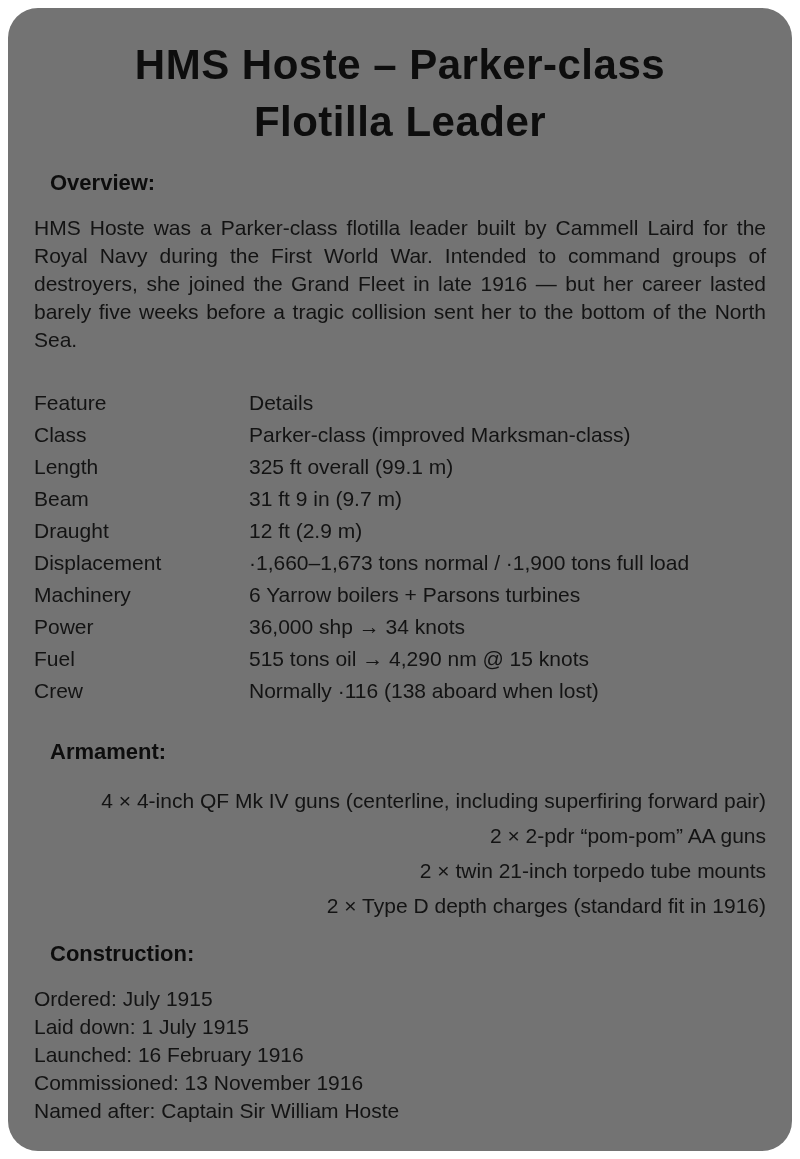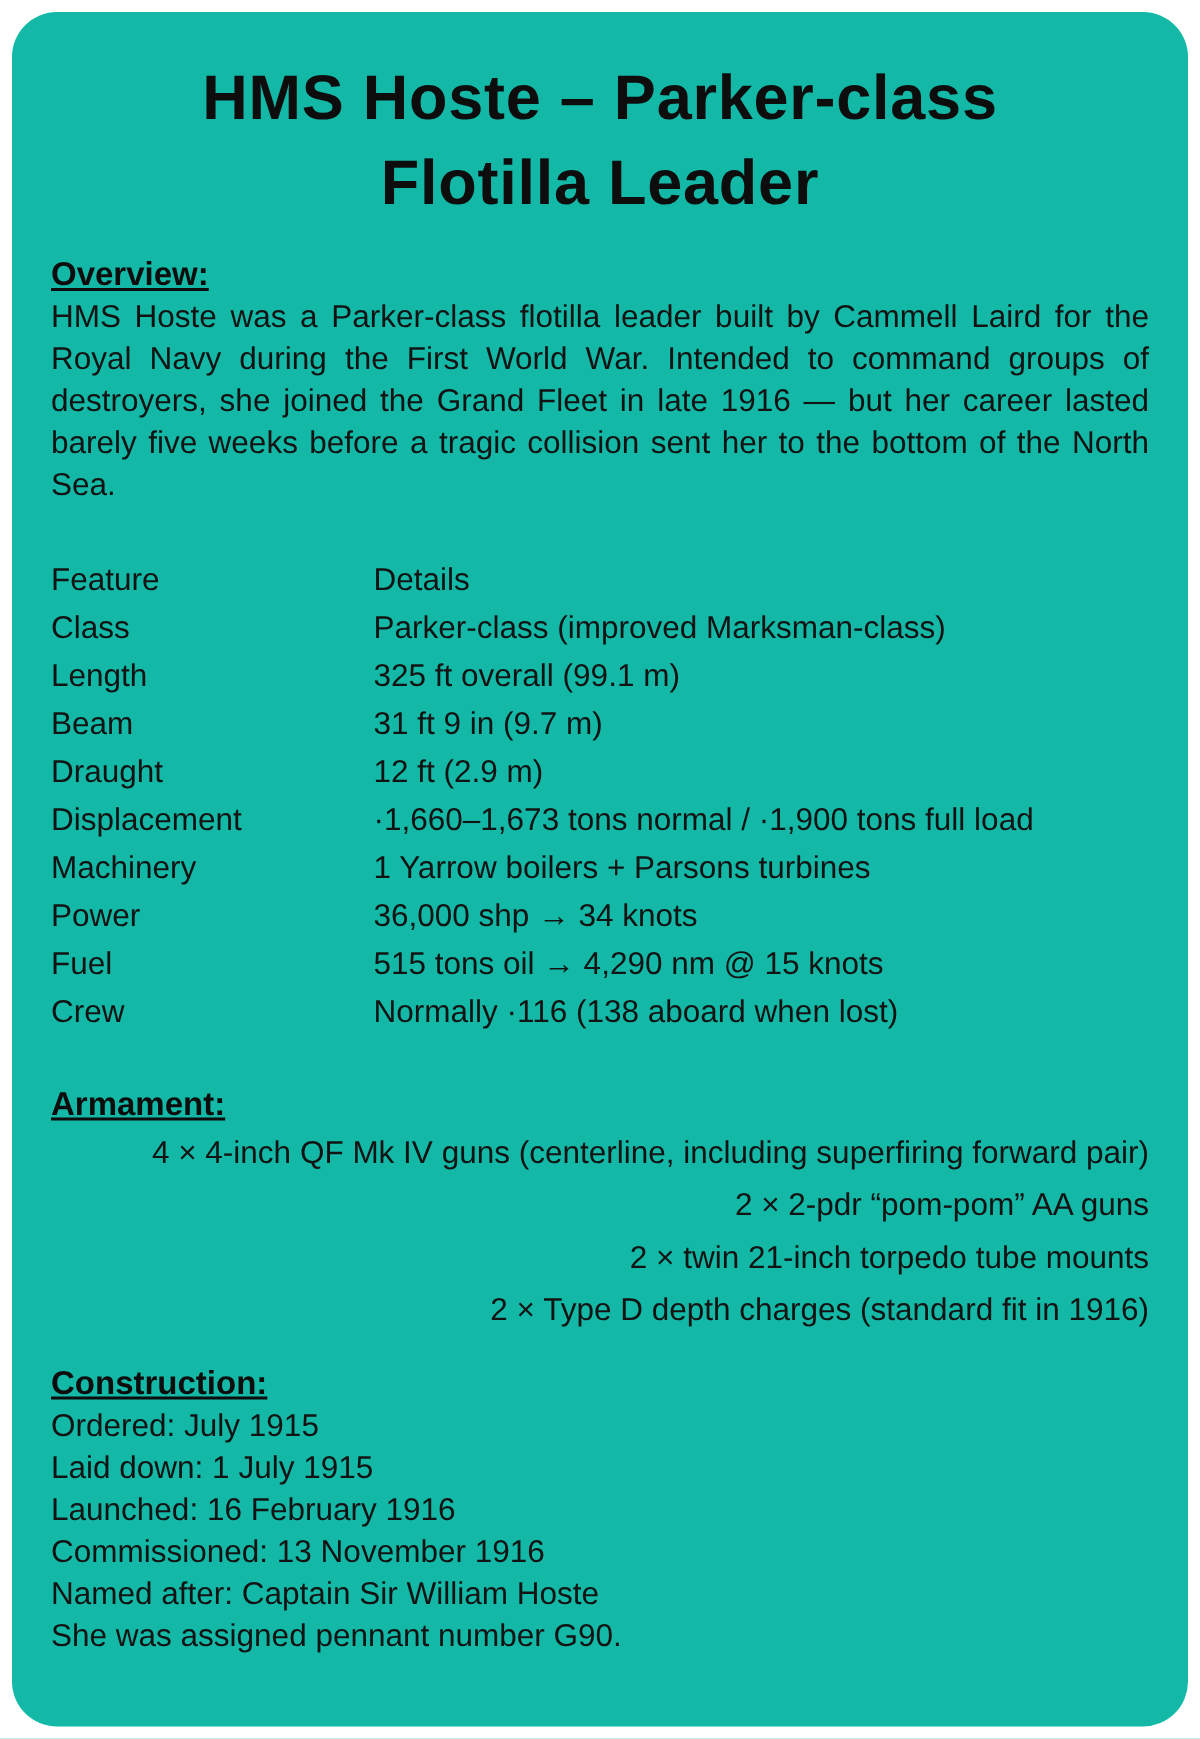--- a/index.html
+++ b/index.html
@@ -26,26 +26,25 @@
     margin: 2px 0 0 0;
     text-align: center;
     font-size: 42px;
     line-height: 57px;
     font-weight: 700;
     letter-spacing: 0.5px;
     color: #0d0d0d;
   }
   .title span { display: block; }
   .section-heading {
-    margin: 0;
+    margin: 16px;
     font-size: 22px;
     line-height: 30px;
     font-weight: 700;
     color: #0d0d0d;
-    text-decoration: underline;
   }
   .sec-overview { margin-top: 18px; }
   .overview-body {
     margin: 0;
     text-align: justify;
   }
   .sec-specs { margin-top: 33px; }
   .spec-table {
     display: grid;
     grid-template-columns: 215px 1fr;
@@ -59,21 +58,21 @@
     list-style: none;
     line-height: 35px;
     text-align: right;
   }
   .sec-construction { margin-top: 16px; }
   .construction-lines { line-height: 28px; }
 </style>
 </head>
 <body style="background: rgb(255, 255, 255);">
 
-<div class="card" style="background: #14b8a6; color: rgb(19, 19, 19);">
+<div class="card" style="background: #737373; color: rgb(19, 19, 19);">
 
   <h1 class="title">
     <span>HMS Hoste – Parker-class</span>
     <span>Flotilla Leader</span>
   </h1>
 
   <section class="sec-overview">
     <h2 class="section-heading">Overview:</h2>
     <p class="overview-body">HMS Hoste was a Parker-class flotilla leader built by Cammell Laird for the Royal Navy during the First World War. Intended to command groups of destroyers, she joined the Grand Fleet in late 1916 — but her career lasted barely five weeks before a tragic collision sent her to the bottom of the North Sea.</p>
   </section>
@@ -92,21 +91,21 @@
         <div class="spec-cell">Beam</div>
         <div class="spec-cell">31 ft 9 in (9.7 m)</div>
 
         <div class="spec-cell">Draught</div>
         <div class="spec-cell">12 ft (2.9 m)</div>
 
         <div class="spec-cell">Displacement</div>
         <div class="spec-cell">·1,660–1,673 tons normal / ·1,900 tons full load</div>
 
         <div class="spec-cell">Machinery</div>
-        <div class="spec-cell">1 Yarrow boilers + Parsons turbines</div>
+        <div class="spec-cell">6 Yarrow boilers + Parsons turbines</div>
 
         <div class="spec-cell">Power</div>
         <div class="spec-cell">36,000 shp → 34 knots</div>
 
         <div class="spec-cell">Fuel</div>
         <div class="spec-cell">515 tons oil → 4,290 nm @ 15 knots</div>
 
         <div class="spec-cell">Crew</div>
         <div class="spec-cell">Normally ·116 (138 aboard when lost)</div>
       </div>
@@ -133,17 +132,16 @@
         <div>Ordered: July 1915</div>
 
         <div>Laid down: 1 July 1915</div>
 
         <div>Launched: 16 February 1916</div>
 
         <div>Commissioned: 13 November 1916</div>
 
         <div>Named after: Captain Sir William Hoste</div>
 
-        <div>She was assigned pennant number G90.</div>
       </div>
   </section>
 
 </div>
 
 </body></html>

